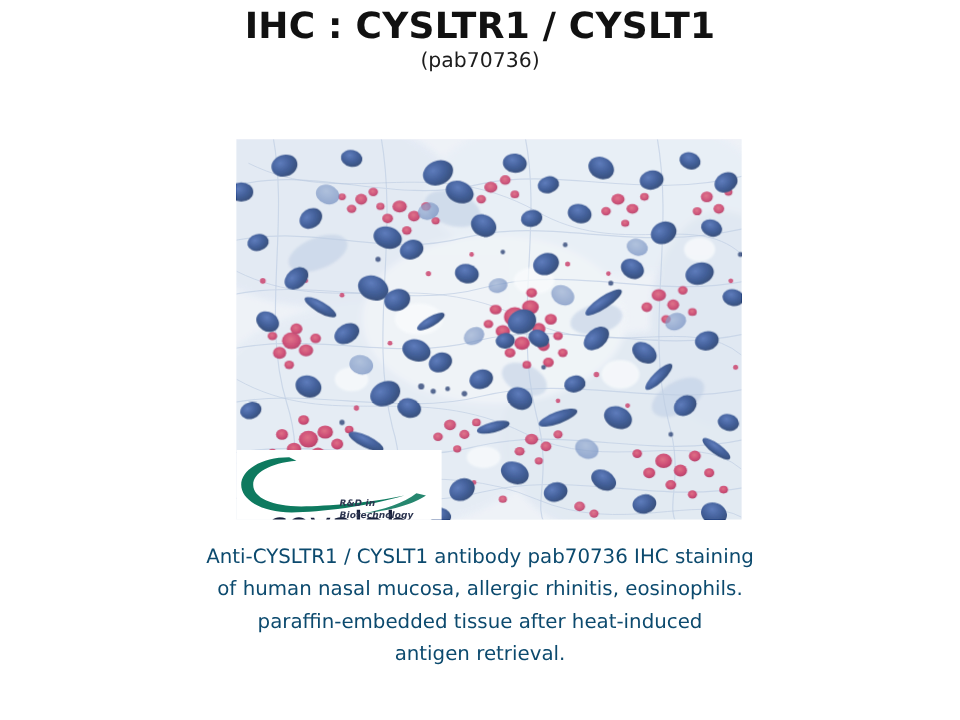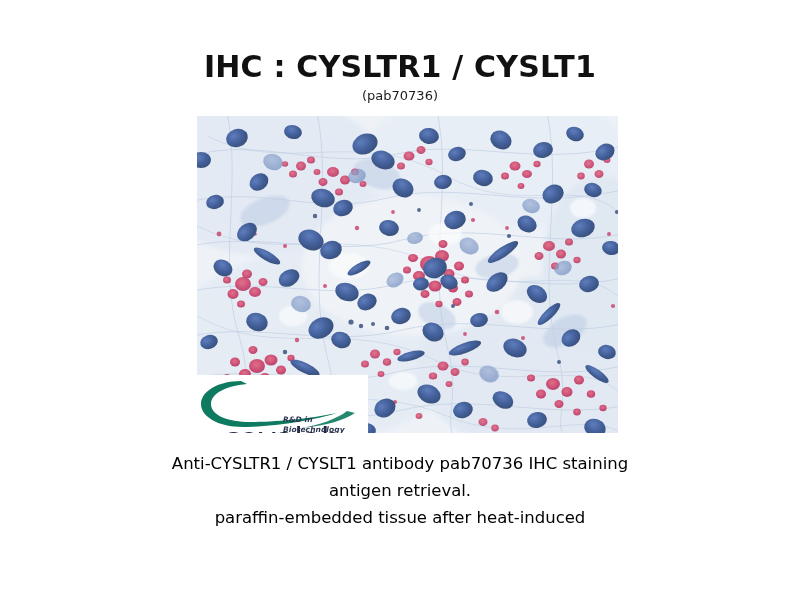--- a/index.html
+++ b/index.html
@@ -30,25 +30,24 @@
     text-align: center;
   }
   .title-line {
     font-family: "DejaVu Sans", sans-serif;
     font-weight: bold;
     font-size: 30px;
     line-height: 37px;
     letter-spacing: 0.2px;
     color: #111111;
     white-space: nowrap;
-    margin-top: 44px;
   }
   .title-code {
     font-family: "DejaVu Sans", sans-serif;
-    font-size: 13px;
+    font-size: 17px;
     line-height: 17px;
     color: #1c1c1c;
     margin-top: 2px;
   }
 
   
   .micrograph-wrap {
     position: absolute;
     left: 197px;
     top: 116px;
@@ -109,21 +108,21 @@
     position: absolute;
     left: 60px;
     top: 450px;
     width: 680px;
     text-align: center;
   }
   .caption-line {
     font-family: "DejaVu Sans", sans-serif;
     font-size: 16.5px;
     line-height: 27px;
-    color: #000000;
+    color: #0c4a6e;
     white-space: nowrap;
   }
 </style>
 </head>
 <body>
 
 <div id="page">
 
   <div class="title-block">
     <div class="title-line">IHC : CYSLTR1 / CYSLT1</div>
@@ -468,17 +467,18 @@
       <path d="M44,6 C20,6 4,17 4,29 C4,41 20,52 46,52 C70,52 110,47 140,38
                C112,44 76,47 54,47 C30,47 14,40 14,29 C14,19 28,11 50,9 Z" fill="#0e7a5f"></path>
       <path d="M150,36 C140,44 122,50 104,53 C128,51 148,45 158,38 Z" fill="#0e7a5f" opacity="0.9"></path>
     </svg>
     <div class="logo-wordmark">covalab</div>
     <div class="logo-tagline">R&amp;D in Biotechnology</div>
   </div>
 
   <div class="caption">
     <div class="caption-line">Anti-CYSLTR1 / CYSLT1 antibody pab70736 IHC staining</div>
+    <div class="caption-line">of human nasal mucosa, allergic rhinitis, eosinophils.</div>
+    <div class="caption-line">paraffin-embedded tissue after heat-induced</div>
     <div class="caption-line">antigen retrieval.</div>
-    <div class="caption-line">paraffin-embedded tissue after heat-induced</div>
   </div>
 
 </div>
 
 </body></html>

